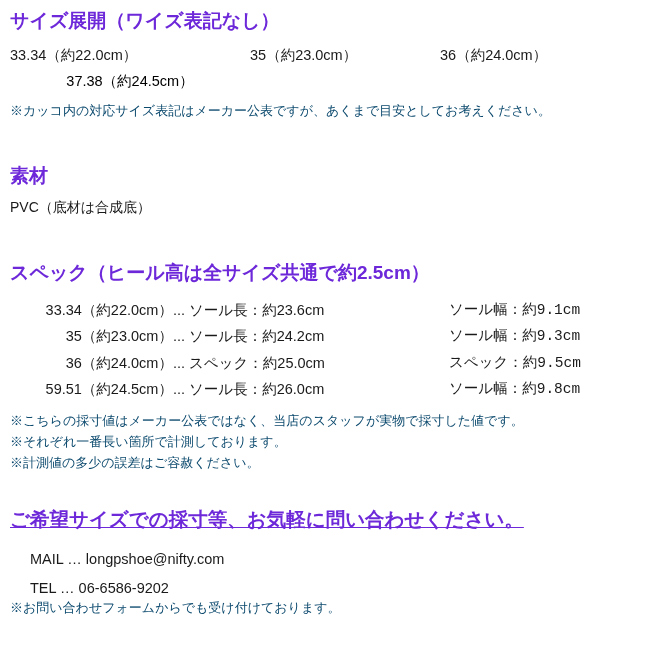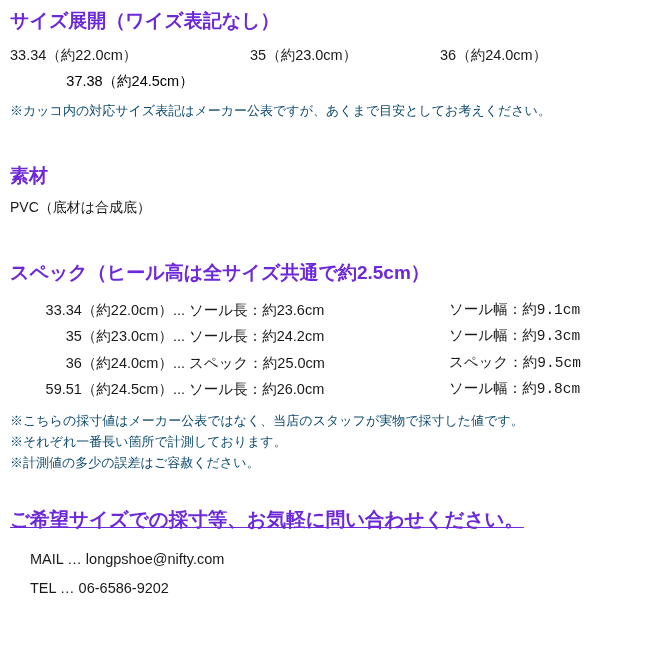--- a/index.html
+++ b/index.html
@@ -194,14 +194,15 @@
     <div class="note-red">※計測値の多少の誤差はご容赦ください。</div>
   </div>
 
   <h2 class="heading heading-contact">ご希望サイズでの採寸等、お気軽に問い合わせください。</h2>
 
   <div class="contact-lines">
     <div>MAIL … longpshoe@nifty.com</div>
     <div>TEL … 06-6586-9202</div>
   </div>
 
+  <div class="note-red contact-note">※お問い合わせフォームからでも受け付けております。</div>
 
 </div>
 
 </body></html>

